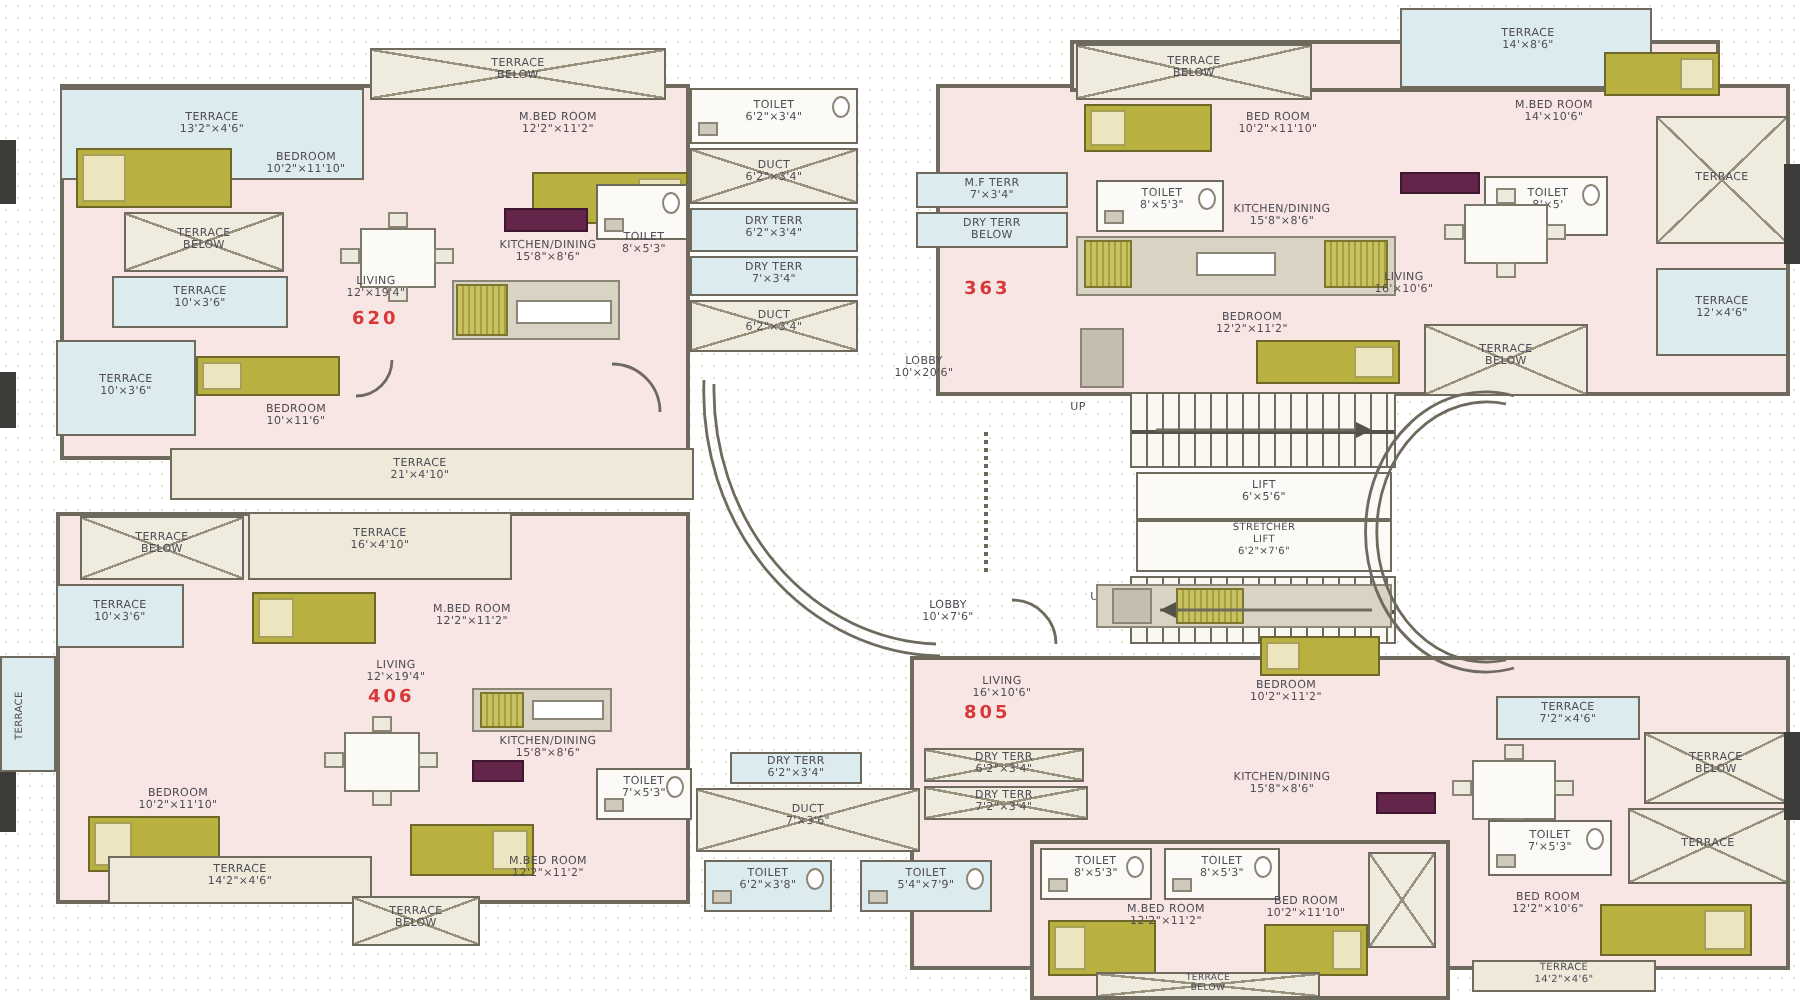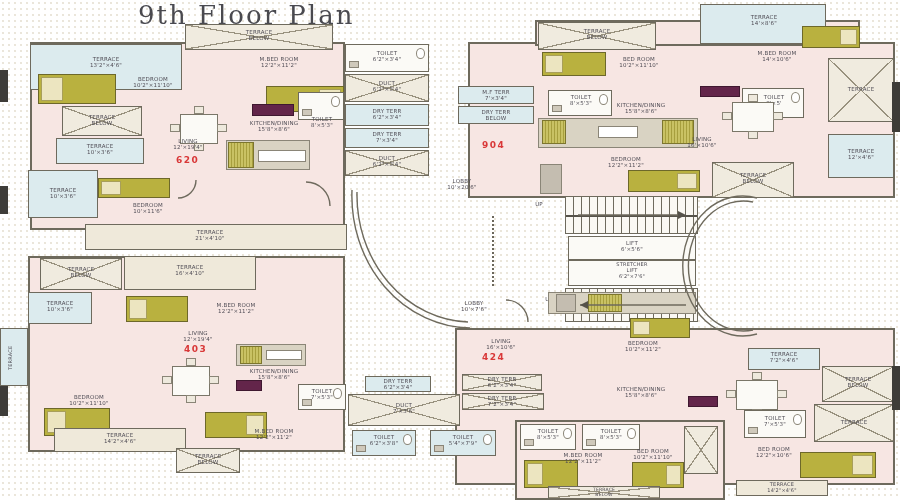--- a/index.html
+++ b/index.html
@@ -159,21 +159,21 @@
   <div class="abs pu" style="left:700px;top:86px;width:40px;height:11px"></div>
   <div class="abs wb toilet" style="left:742px;top:88px;width:62px;height:30px"></div>
   <div class="lbl" style="left:756px;top:94px;width:36px">TOILET
 8'×5'</div>
   <div class="lbl" style="left:598px;top:102px;width:86px">KITCHEN/DINING
 15'8"×8'6"</div>
   <div class="abs counter" style="left:538px;top:118px;width:160px;height:30px"></div>
   <div class="abs sink" style="left:542px;top:120px;width:24px;height:24px"></div>
   <div class="abs sink" style="left:662px;top:120px;width:32px;height:24px"></div>
   <div class="abs island" style="left:598px;top:126px;width:40px;height:12px"></div>
-  <div class="unit" style="left:482px;top:140px">904</div>
+  <div class="unit" style="left:482px;top:140px">363</div>
   <div class="abs gb" style="left:540px;top:164px;width:22px;height:30px"></div>
   <div class="lbl" style="left:590px;top:156px;width:72px">BEDROOM
 12'2"×11'2"</div>
   <div class="abs bed pr" style="left:628px;top:170px;width:72px;height:22px"></div>
   <div class="lbl" style="left:670px;top:136px;width:64px">LIVING
 16'×10'6"</div>
   <div class="tbl" style="left:732px;top:102px;width:40px;height:28px"></div>
   <div class="ch" style="left:748px;top:94px"></div>
   <div class="ch" style="left:748px;top:131px"></div>
   <div class="ch" style="left:722px;top:112px"></div>
@@ -191,21 +191,21 @@
   <div class="abs tb" style="left:28px;top:292px;width:64px;height:32px"></div>
   <div class="lbl" style="left:30px;top:300px;width:60px">TERRACE
 10'×3'6"</div>
   <div class="abs tb" style="left:0px;top:328px;width:28px;height:58px"></div>
   <div class="lbl vert" style="left:8px;top:338px;height:40px;font-size:5px">TERRACE</div>
   <div class="abs bed" style="left:126px;top:296px;width:62px;height:26px"></div>
   <div class="lbl" style="left:196px;top:302px;width:80px">M.BED ROOM
 12'2"×11'2"</div>
   <div class="lbl" style="left:166px;top:330px;width:64px">LIVING
 12'×19'4"</div>
-  <div class="unit" style="left:184px;top:344px">403</div>
+  <div class="unit" style="left:184px;top:344px">406</div>
   <div class="tbl" style="left:172px;top:366px;width:36px;height:28px"></div>
   <div class="ch" style="left:186px;top:358px"></div>
   <div class="ch" style="left:186px;top:395px"></div>
   <div class="ch" style="left:162px;top:376px"></div>
   <div class="ch" style="left:209px;top:376px"></div>
   <div class="abs counter" style="left:236px;top:344px;width:70px;height:22px"></div>
   <div class="abs sink" style="left:240px;top:346px;width:22px;height:18px"></div>
   <div class="abs island" style="left:266px;top:350px;width:36px;height:10px"></div>
   <div class="lbl" style="left:232px;top:368px;width:84px">KITCHEN/DINING
 15'8"×8'6"</div>
@@ -234,21 +234,21 @@
 7'×3'6"</div>
   <div class="abs tb toilet" style="left:352px;top:430px;width:64px;height:26px"></div>
   <div class="lbl" style="left:360px;top:434px;width:48px">TOILET
 6'2"×3'8"</div>
   <div class="abs tb toilet" style="left:430px;top:430px;width:66px;height:26px"></div>
   <div class="lbl" style="left:438px;top:434px;width:50px">TOILET
 5'4"×7'9"</div>
 
   <div class="lbl" style="left:470px;top:338px;width:62px">LIVING
 16'×10'6"</div>
-  <div class="unit" style="left:482px;top:352px">424</div>
+  <div class="unit" style="left:482px;top:352px">805</div>
   <div class="abs hx" style="left:462px;top:374px;width:80px;height:17px"></div>
   <div class="lbl" style="left:476px;top:376px;width:52px">DRY TERR
 6'2"×3'4"</div>
   <div class="abs hx" style="left:462px;top:393px;width:82px;height:17px"></div>
   <div class="lbl" style="left:476px;top:395px;width:52px">DRY TERR
 7'2"×3'4"</div>
   <div class="abs counter" style="left:548px;top:292px;width:148px;height:22px"></div>
   <div class="abs sink" style="left:588px;top:294px;width:34px;height:18px"></div>
   <div class="abs gb" style="left:556px;top:294px;width:20px;height:18px"></div>
   <div class="abs bed" style="left:630px;top:318px;width:60px;height:20px"></div>
@@ -311,14 +311,13 @@
       <path d="M306,182 a24,24 0 0 1 24,24"></path>
       <path d="M528,322 a22,22 0 0 0 -22,-22"></path>
       <path d="M196,180 a18,18 0 0 1 -18,18"></path>
       <line x1="578" y1="215" x2="684" y2="215"></line>
       <line x1="580" y1="305" x2="686" y2="305"></line>
     </g>
     <path d="M686,215 l-8,-4 v8 z" fill="#55524a"></path>
     <path d="M580,305 l8,-4 v8 z" fill="#55524a"></path>
   </svg>
 
-  <div class="title">9th Floor Plan</div>
 </div>
 
 </body></html>

